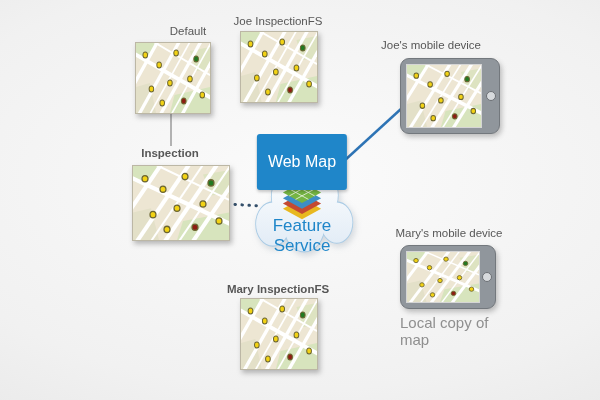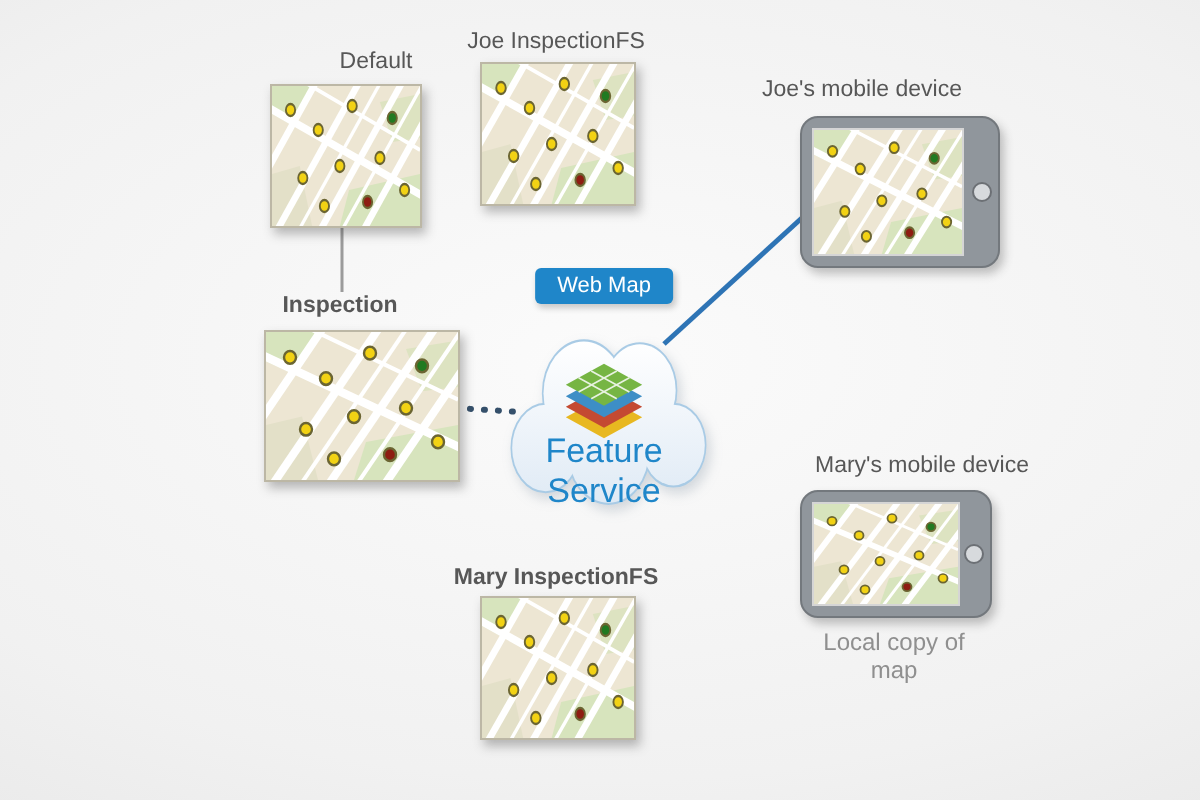--- a/index.html
+++ b/index.html
@@ -3,41 +3,41 @@
 <meta charset="utf-8">
 <style>
   html,body { margin:0; padding:0; background:#e8e8e8; }
   .canvas {
     position:relative; width:600px; height:400px; overflow:hidden;
     background: radial-gradient(ellipse 130% 105% at 50% 45%, #fbfbfb 0%, #f1f1f1 50%, #dedede 100%);
     font-family:"Liberation Sans", sans-serif;
   }
   .conn { position:absolute; left:0; top:0; width:600px; height:400px; pointer-events:none; }
   .node-label { position:absolute; font-size:11.5px; color:#575757; text-align:center; }
-  .caption { position:absolute; font-size:12px; color:#8f8f8f; text-align:center; }
+  .caption { position:absolute; font-size:15px; color:#8f8f8f; text-align:left; }
   .map-thumb {
     position:absolute; background:#ede6d3; border:1px solid #bcb7a5;
     box-shadow:2px 3px 5px rgba(60,60,60,.35);
   }
   .map-thumb svg, .screen svg { display:block; width:100%; height:100%; }
   .tablet {
     position:absolute; background:#90969c; border:1px solid #73787d; border-radius:9px;
     box-shadow:2px 3px 5px rgba(60,60,60,.3);
   }
   .screen { position:absolute; left:5px; top:5px; bottom:5px; border:1px solid #d5d5d5; background:#ede6d3; overflow:hidden; }
   .screen.joe { right:17px; }
   .screen.mary { right:15px; }
   .home-btn { position:absolute; width:8px; height:8px; border-radius:50%;
     background:#d7dadd; border:1px solid #6c7075; right:3px; top:50%; transform:translateY(-50%); }
   .cloud-wrap { position:absolute; left:246px; top:134px; width:112px; height:130px; }
   .cloud-svg { position:absolute; left:0; top:18px; width:112px; height:108px;
     filter:drop-shadow(2px 3px 3px rgba(100,120,140,.25)); }
   .badge {
     position:absolute; left:50%; transform:translateX(-50%); top:0; z-index:3;
-    background:#1f86c9; color:#ffffff; font-size:11px; padding:3px 11px;
+    background:#1f86c9; color:#ffffff; font-size:16px; padding:19px 11px;
     border-radius:3px; white-space:nowrap; box-shadow:1px 2px 3px rgba(0,0,0,.2);
   }
   .layers-svg { position:absolute; left:50%; transform:translateX(-50%); top:46px; width:46px; height:42px; z-index:2; }
   .fs-label {
     position:absolute; left:50%; transform:translateX(-50%); top:82px; z-index:2;
     width:64px; color:#1f86c9; font-size:17px; line-height:1.15; text-align:center;
   }
 </style>
 </head>
 <body>
@@ -156,21 +156,21 @@
   <div class="node-label" style="left:376px; top:39px; width:110px;">Joe's mobile device</div>
   <div class="tablet" style="left:400px; top:58px; width:98px; height:74px;">
     <div class="screen joe">
       <svg viewBox="0 0 96 70" preserveAspectRatio="none">
           <use href="#mapTile"></use>
         </svg>
     </div>
     <div class="home-btn"></div>
   </div>
 
-  <div class="node-label" style="left:394px; top:227px; width:110px;margin-left:12px;">Mary's mobile device</div>
+  <div class="node-label" style="left:394px; top:227px; width:110px;">Mary's mobile device</div>
   <div class="tablet" style="left:400px; top:245px; width:94px; height:62px;">
     <div class="screen mary">
       <svg viewBox="0 0 96 70" preserveAspectRatio="none">
           <use href="#mapTile"></use>
         </svg>
     </div>
     <div class="home-btn"></div>
   </div>
   <div class="caption" style="left:400px; top:314px; width:94px;">Local copy of map</div>
 

